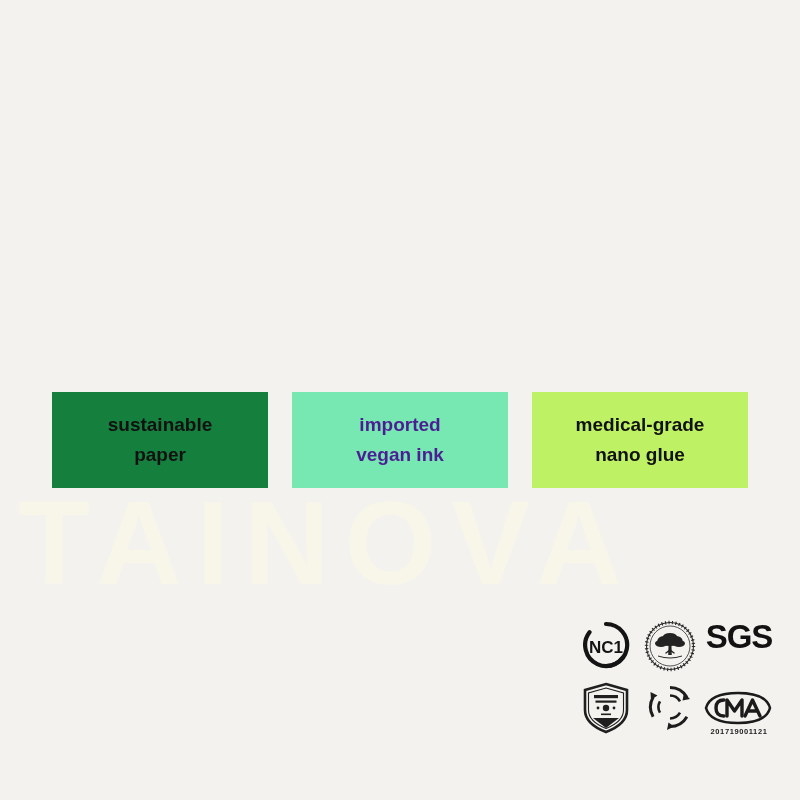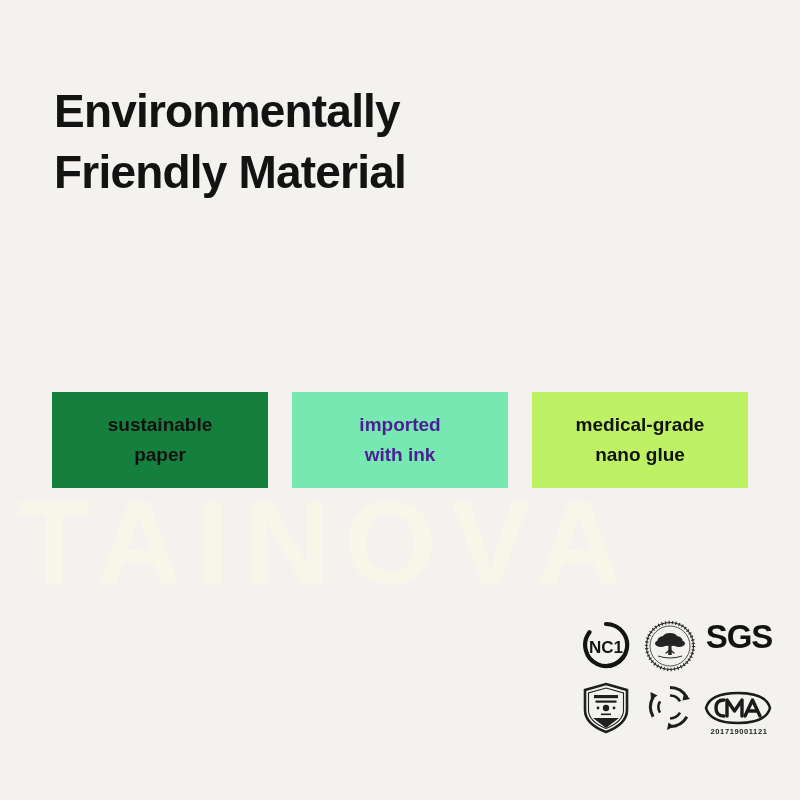--- a/index.html
+++ b/index.html
@@ -133,36 +133,32 @@
     line-height: 1;
   }
 </style>
 </head>
 <body>
 
 <div class="page" style="background: rgb(243, 242, 238);">
 
   <div class="watermark" style="color: rgb(248, 246, 233);">TAINOVA</div>
 
-  <h1 class="headline" style="color: rgb(19, 19, 19);">
-    <span class="l1">Environmentally</span>
-    <span class="l2">Friendly Material</span>
-  </h1>
 
 
   <div class="badges">
 
     <div class="badge" style="background: #15803d; color: rgb(17, 17, 17);">
       <span class="bl">sustainable</span>
       <span class="bl">paper</span>
     </div>
 
     <div class="badge" style="background: rgb(119, 232, 178); color: #4c1d95;">
       <span class="bl">imported</span>
-      <span class="bl">with ink</span>
+      <span class="bl">vegan ink</span>
     </div>
 
     <div class="badge" style="background: #bef264; color: rgb(17, 17, 17);">
       <span class="bl">medical-grade</span>
       <span class="bl">nano glue</span>
     </div>
 
   </div>
 
   <div class="certs">

